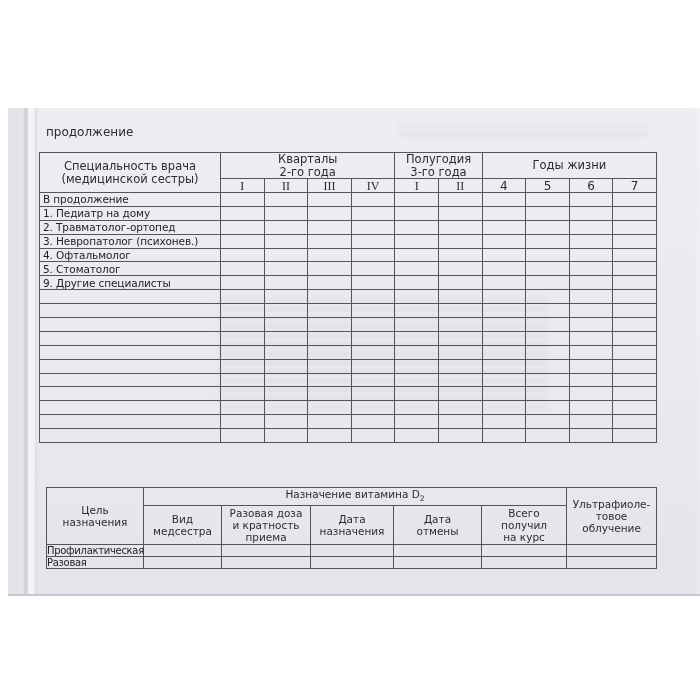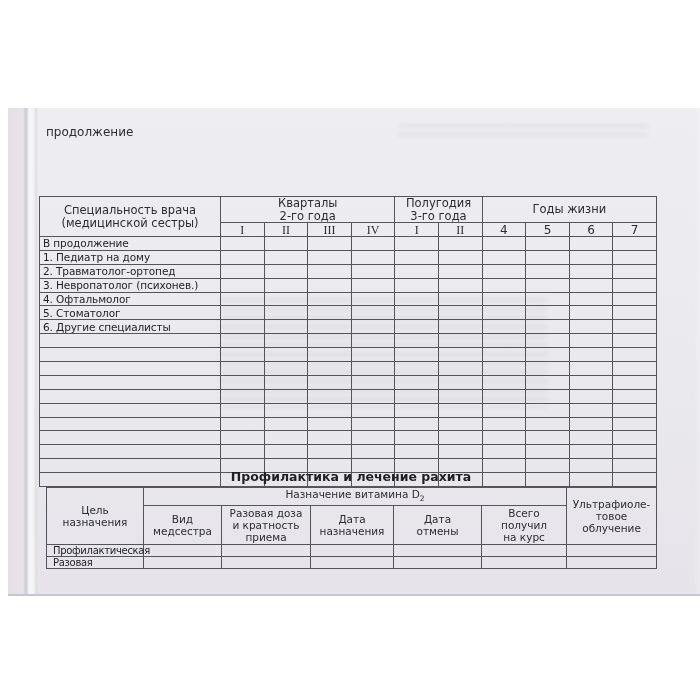--- a/index.html
+++ b/index.html
@@ -26,21 +26,20 @@
     background:repeating-linear-gradient(180deg,#3a4a3f 0 4px,transparent 4px 9px);}
   .continuation{
     position:absolute;left:38px;top:17px;font-size:12px;color:#2c2c32;
   }
   table{border-collapse:collapse;table-layout:fixed;}
   th,td{border:1px solid #54555b;padding:0;vertical-align:middle;}
   th{font-weight:normal;}
   .visits{
     position:absolute;left:31px;top:44px;width:617px;
     border:1.5px solid #47484e;
-    margin-top:44px;
   }
   .visits thead th{
     font-size:11.5px;line-height:12.5px;text-align:center;white-space:pre-line;color:#2b2b31;
   }
   .visits .grp{height:26px;}
   .visits .nums th{height:13px;font-size:12px;line-height:12px;}
   .visits .roman{font-family:"Liberation Serif","DejaVu Serif",serif;}
   .visits tbody td{height:12.9px;font-size:10.5px;}
   .visits tbody .lbl{
     text-align:left;padding-left:3px;white-space:nowrap;overflow:visible;
@@ -60,21 +59,21 @@
     border:1.5px solid #47484e;
   }
   .rickets thead th{
     font-size:10.5px;line-height:12px;text-align:center;white-space:pre-line;color:#2b2b31;
   }
   .rickets .vitd{height:12px;}
   .rickets .sub th{height:38px;}
   .rickets sub{font-size:7.5px;}
   .rickets tbody td{height:10.5px;font-size:10px;}
   .rickets tbody .lbl{
-    text-align:left;padding-left:6px;white-space:nowrap;letter-spacing:-0.3px;color:#222228;
+    text-align:left;padding-left:0;white-space:nowrap;letter-spacing:-0.3px;color:#222228;
   }
 </style>
 </head>
 <body>
 
 <div class="photo">
   <div class="spine"></div>
   <div class="smudge" style="left:390px;top:16px;width:250px;height:14px;"></div>
   <div class="smudge" style="left:210px;top:190px;width:330px;height:110px;"></div>
 
@@ -190,21 +189,21 @@
           <td></td>
           <td></td>
           <td></td>
           <td></td>
           <td></td>
           <td></td>
           <td></td>
           <td></td>
         </tr>
         <tr>
-          <td class="lbl">6. Другие специалисты</td>
+          <td class="lbl">9. Другие специалисты</td>
           <td></td>
           <td></td>
           <td></td>
           <td></td>
           <td></td>
           <td></td>
           <td></td>
           <td></td>
           <td></td>
           <td></td>
@@ -349,21 +348,20 @@
           <td></td>
           <td></td>
           <td></td>
           <td></td>
           <td></td>
         </tr>
       </tbody>
   </table>
 
 
-  <div class="rickets-title">Профилактика и лечение рахита</div>
 
   <table class="rickets">
     <colgroup>
       <col style="width:97px">
         <col style="width:78px">
         <col style="width:89px">
       <col style="width:83px">
         <col style="width:88px">
         <col style="width:85px">
         <col style="width:90px">

